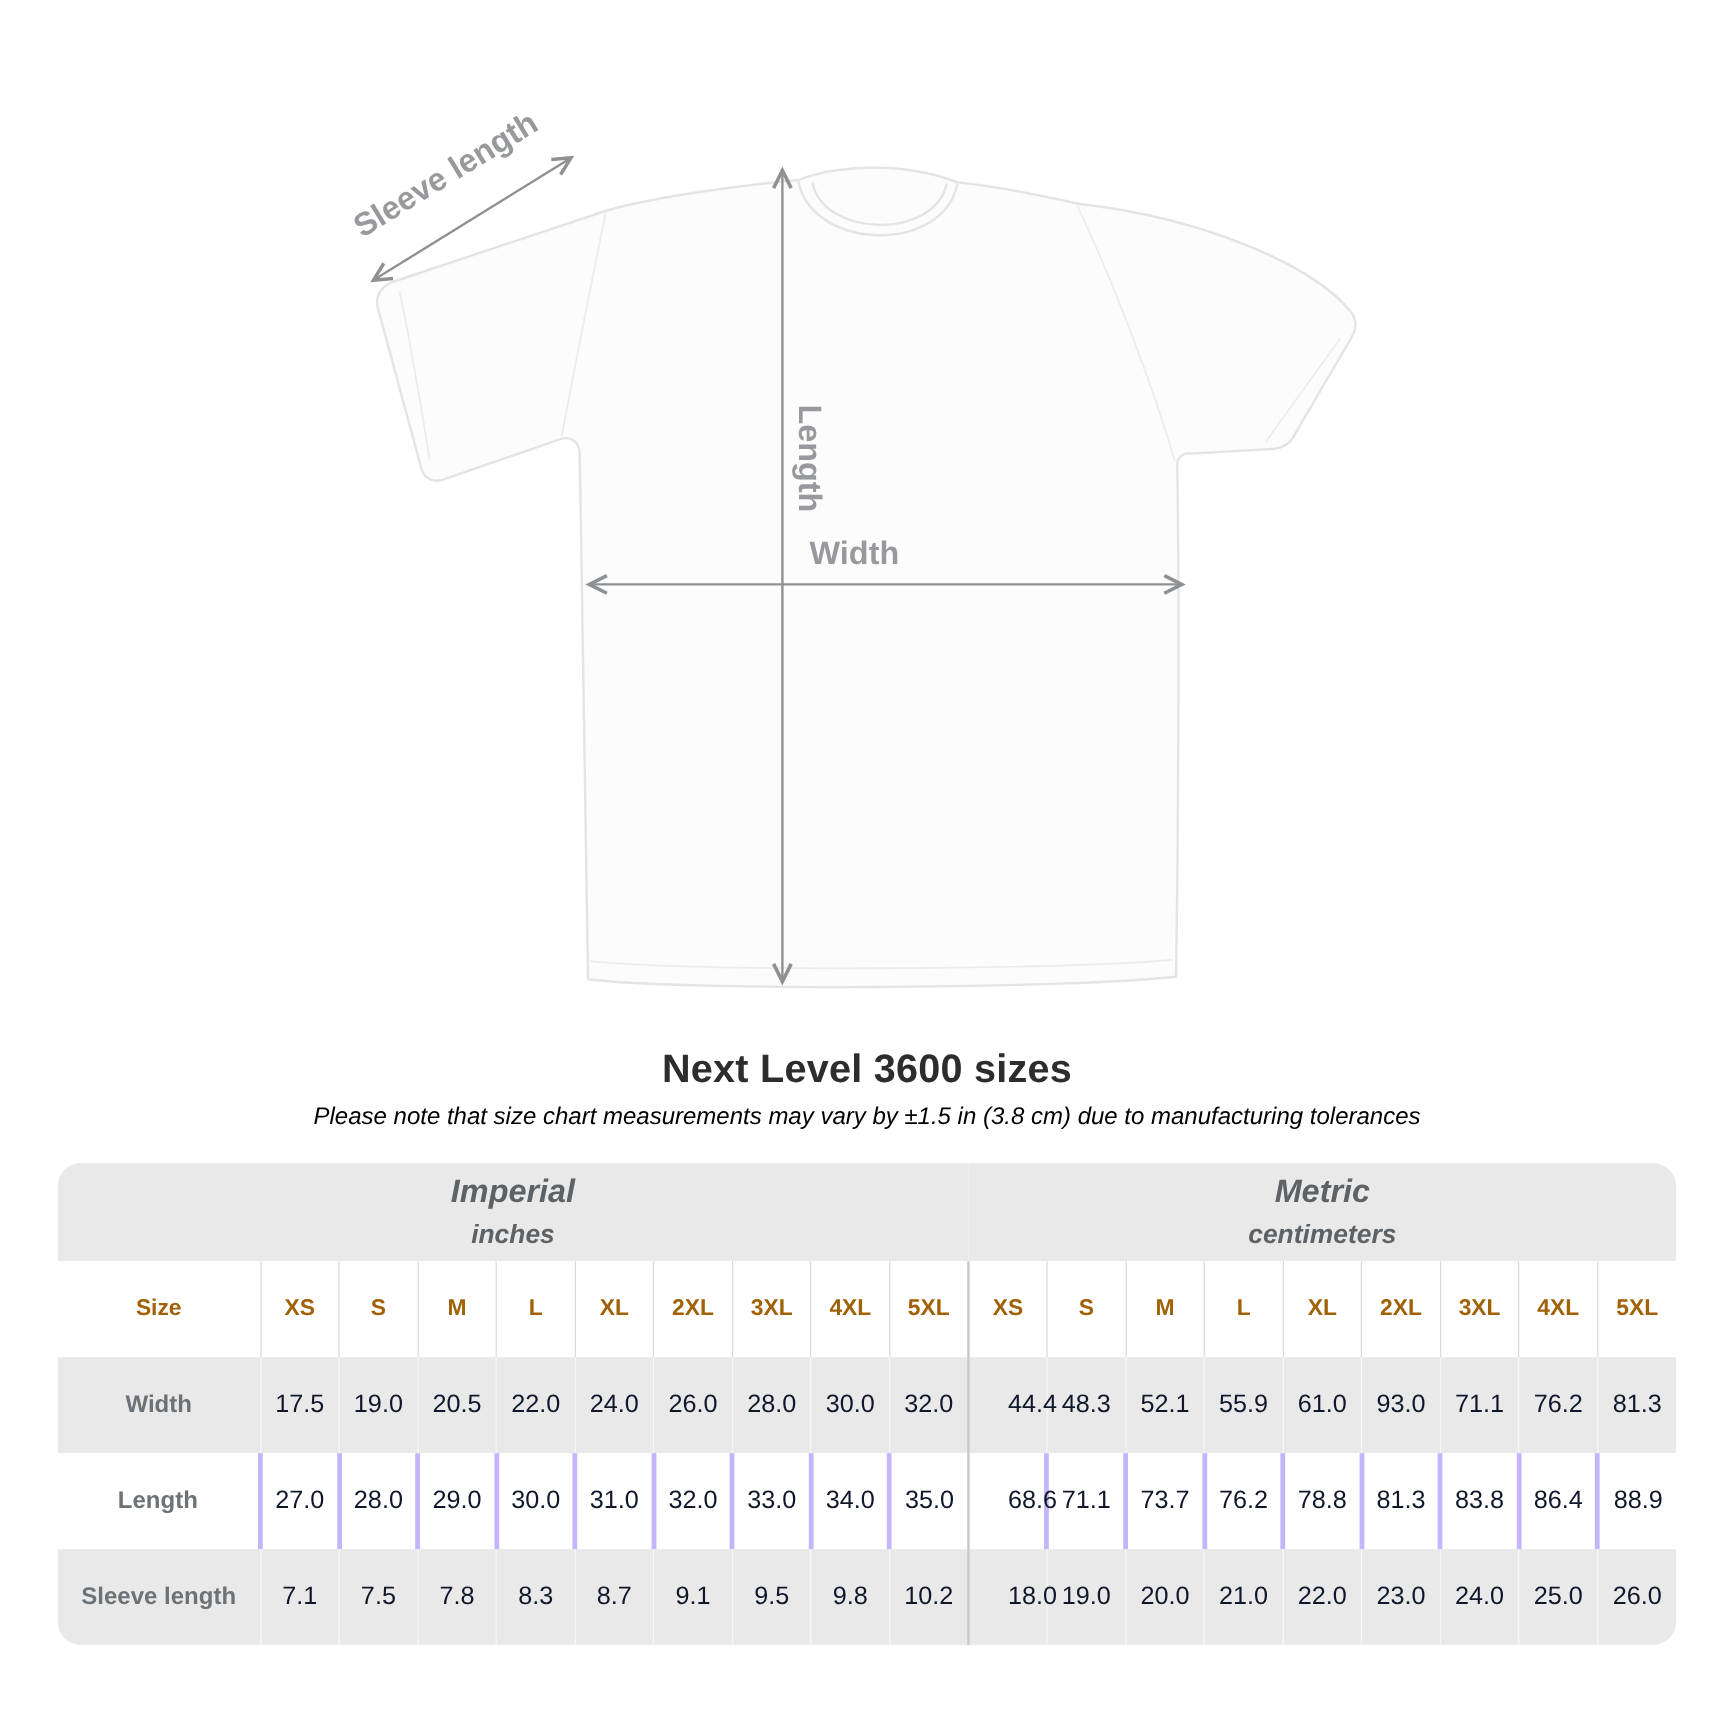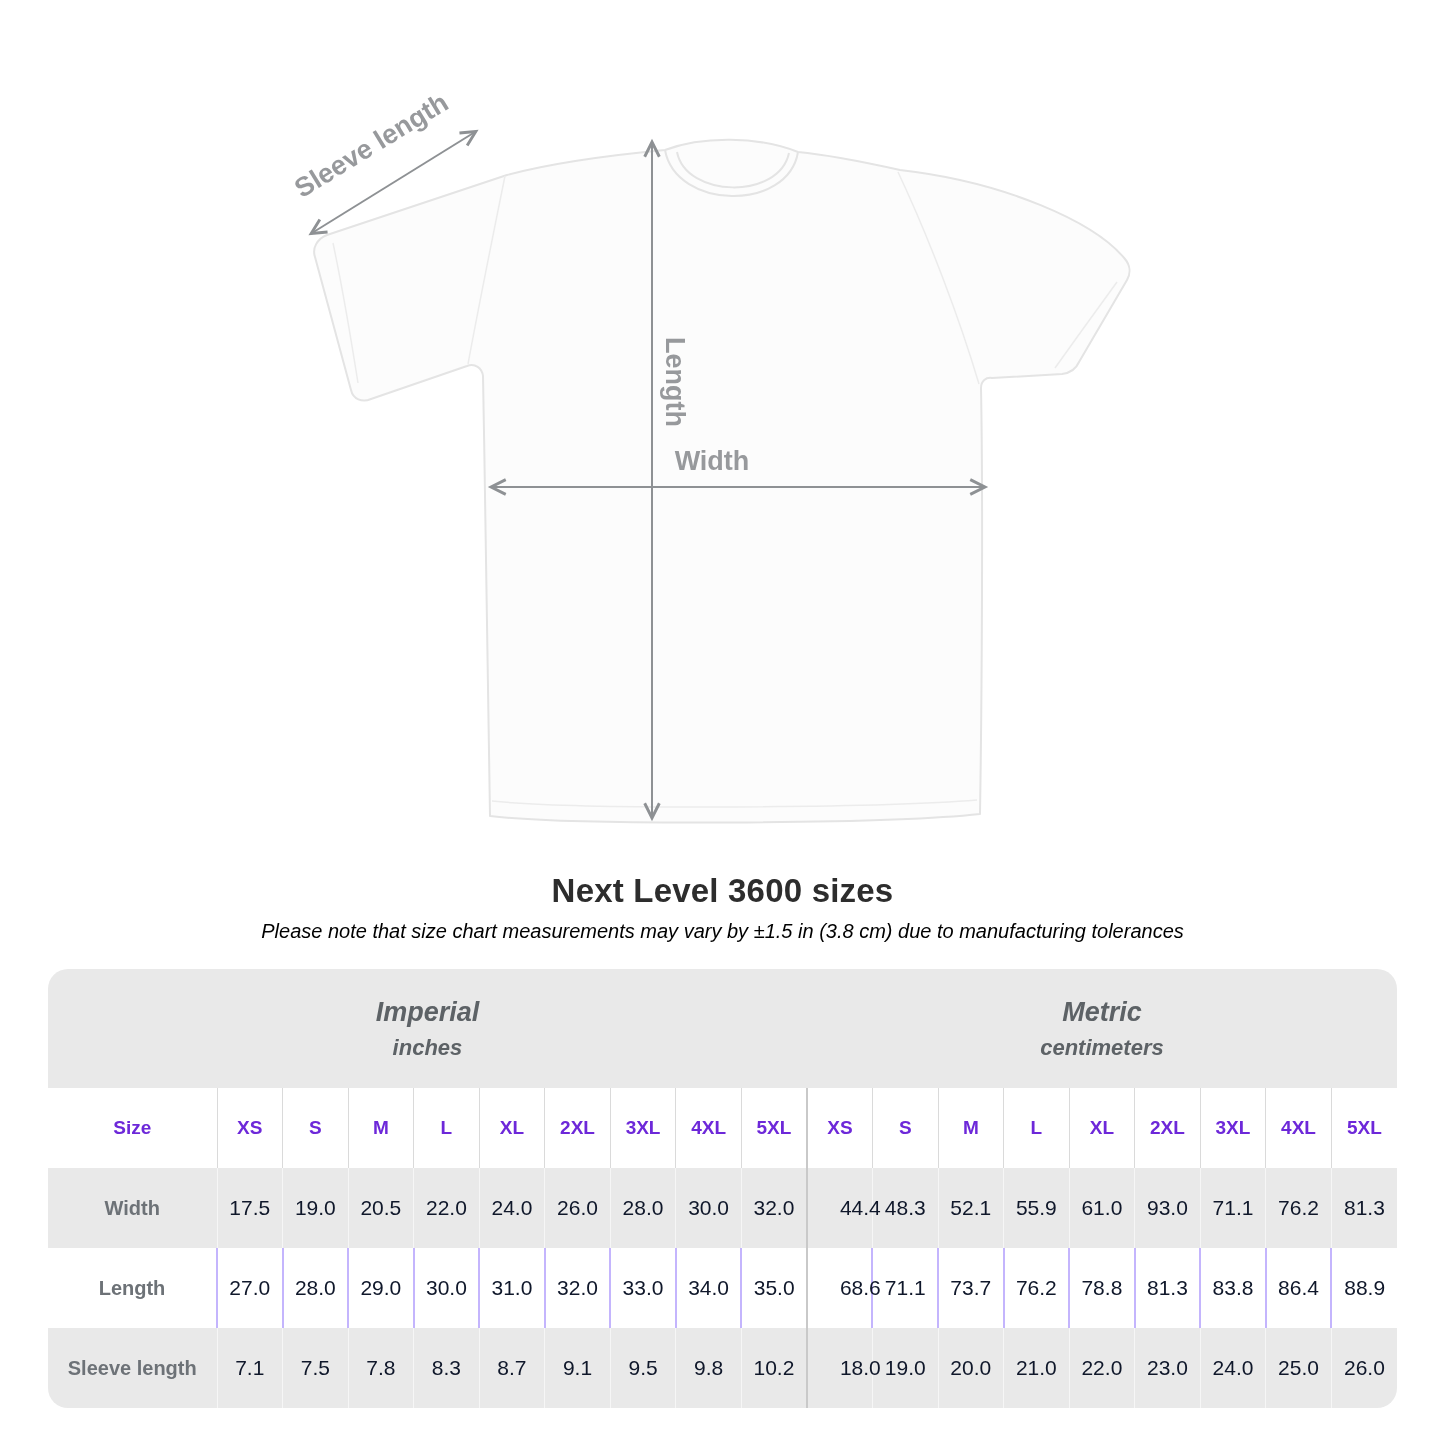--- a/index.html
+++ b/index.html
@@ -47,57 +47,57 @@
   col.label-col { width: 169px; }
 
   th, td {
     text-align: center;
     vertical-align: middle;
     padding: 0;
   }
 
   tr.band-row th {
     background: #e9e9e9;
-    height: 119px;
+    height: 82px;
   }
   .unit-label {
     font-size: 27px;
     font-weight: bold;
     font-style: italic;
     color: #5d6266;
   }
   .unit-sub {
     margin-top: 7px;
     font-size: 22px;
     font-style: italic;
     color: #5d6266;
   }
 
   tr.size-row th {
     background: #ffffff;
     height: 80px;
     font-size: 19px;
     font-weight: bold;
-    color: #6d28d9;
+    color: #a16207;
   }
   tr.size-row th.sep { border-left: 1px solid #dadada; }
   tr.size-row th.gstart { border-left: 2px solid #c9c9c9; }
 
   tbody tr { height: 80px; background: #ffffff; }
   tbody th {
     font-size: 20px;
     font-weight: bold;
     color: #6d7277;
   }
   tbody td {
     font-size: 21px;
     font-weight: normal;
     color: #0f172a;
   }
-  tbody td.sep { border-left: 2px solid #c4b5fd; }
+  tbody td.sep { border-left: 4px solid #c4b5fd; }
   tbody tr.shade { background: #e9e9e9; }
   tbody tr.shade td.sep { border-left: 1px solid #f6f6f6; }
   tbody td.gstart { border-left: 2px solid #c9c9c9 !important; padding-left: 32px; }
 </style>
 </head>
 <body>
 
 <div class="diagram">
   <svg width="1445" height="858" viewBox="0 0 1445 858">
     <defs>

